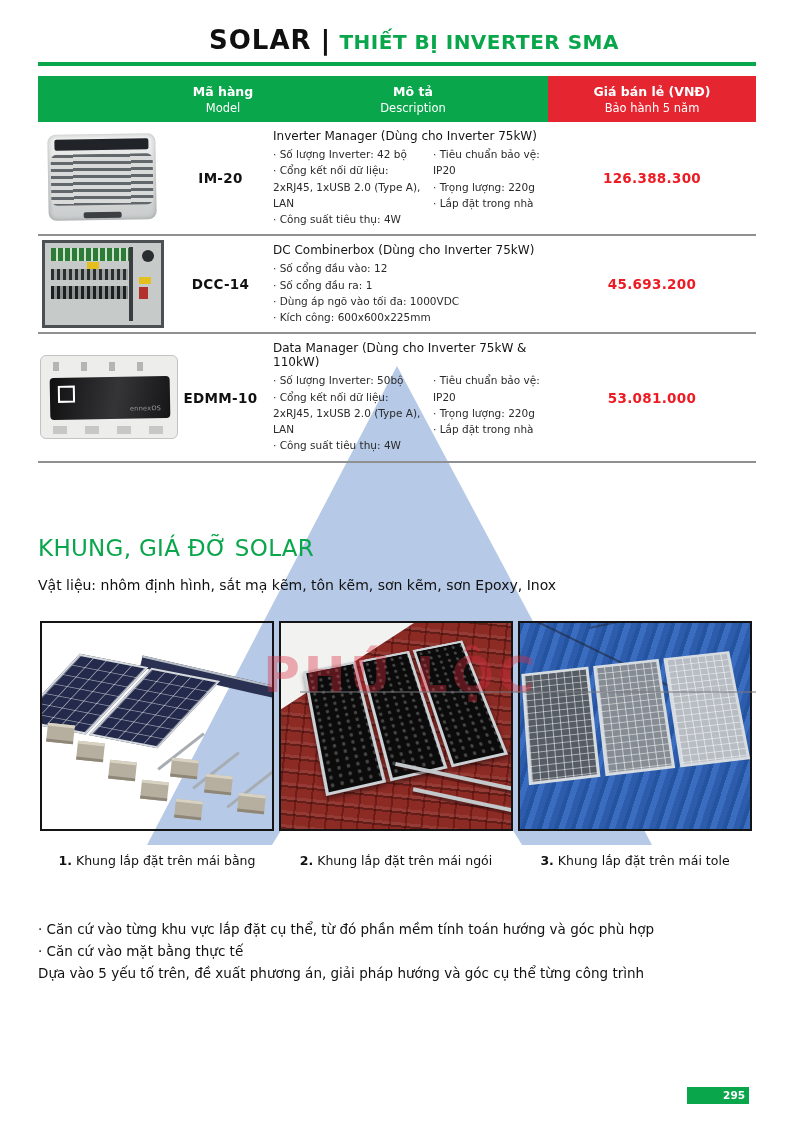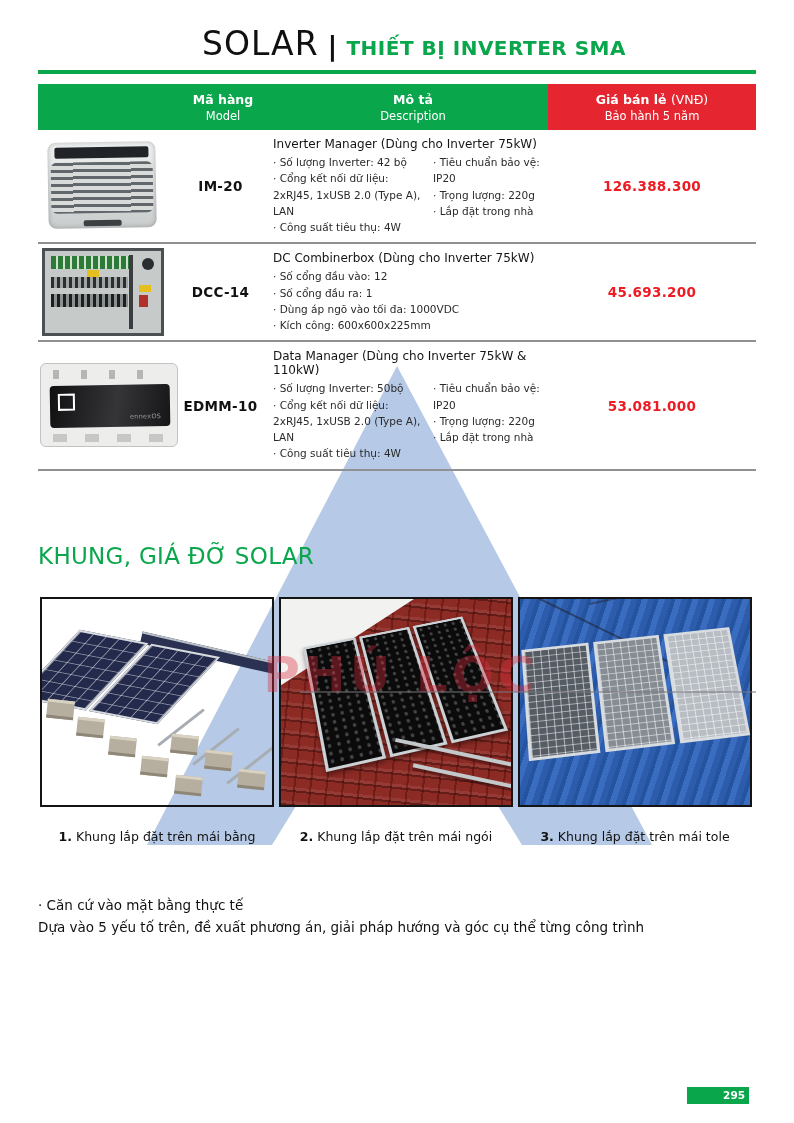--- a/index.html
+++ b/index.html
@@ -16,39 +16,39 @@
   
   .wm-arrow{position:absolute;left:0;top:0;z-index:0;}
   .wm-red{position:absolute;left:248px;top:646px;width:306px;text-align:center;
     font-size:50px;font-weight:bold;letter-spacing:4px;color:rgba(222,45,64,.38);
     z-index:3;white-space:nowrap;pointer-events:none;}
   .wm-line{position:absolute;left:300px;top:691px;width:456px;height:2px;
     background:rgba(120,120,125,.5);z-index:3;pointer-events:none;}
   .content{position:relative;z-index:1;padding:0 38px;}
   
   .brandline{display:flex;justify-content:center;align-items:baseline;gap:9px;padding-top:24px;margin-left:34px;}
-  .brand{font-size:33px;font-weight:normal;letter-spacing:1px;color:#101010;}
+  .brand{font-size:26px;font-weight:bold;letter-spacing:1px;color:#101010;}
   .brand-bar{font-size:27px;font-weight:bold;color:#101010;}
   .subtitle{font-size:20px;font-weight:bold;color:var(--green);letter-spacing:.5px;}
   .rule{height:4px;background:var(--green);margin-top:7px;}
   
   .sec-title{color:var(--green);font-size:23px;font-weight:400;margin:34px 0 0 0;letter-spacing:.3px;}
   
   .tbl{margin-top:10px;}
   .thead{position:relative;height:46px;}
   .thead .band-green{position:absolute;left:0;top:0;bottom:0;width:510px;background:var(--green);}
   .thead .band-red{position:absolute;left:510px;right:0;top:0;bottom:0;background:var(--red-h);}
   .th{position:absolute;top:0;bottom:0;color:#fff;text-align:center;display:flex;flex-direction:column;justify-content:center;gap:2px;}
   .th .vi{font-size:12.5px;font-weight:bold;}
   .th .en{font-size:11.5px;font-weight:400;}
   .th-model{left:60px;width:250px;}
   .th-desc{left:280px;width:190px;}
   .th-price{left:510px;right:0;}
   .th-price .vi b{font-weight:bold;}
-  .th-price .vi span{font-weight:400;}
+  .th-price .vi span{font-weight:700;}
   .trow{display:grid;grid-template-columns:130px 105px 275px 208px;border-bottom:2px solid var(--sep);align-items:center;}
   .trow.r1{min-height:96px;}
   .trow.r2{min-height:95px;}
   .trow.r3{min-height:82px;}
   .c-model{font-size:13.5px;font-weight:bold;text-align:center;letter-spacing:.3px;}
   .c-price{font-size:13.5px;font-weight:bold;color:var(--red-p);text-align:center;letter-spacing:.3px;}
   .c-desc{align-self:center;padding:7px 0;}
   .d-title{font-size:12px;color:#141414;margin-bottom:3px;}
   .d-cols{display:grid;grid-template-columns:158px 1fr;column-gap:2px;}
   .d-cols.single{grid-template-columns:1fr;}
@@ -262,20 +262,21 @@
               <li>· Trọng lượng: 220g</li>
               <li>· Lắp đặt trong nhà</li>
             </ul>
           </div>
         </div>
         <div class="c-price">53.081.000</div>
       </div>
     </div>
 
     <h2 class="sec-title" style="margin-top:72px;">KHUNG, GIÁ ĐỠ SOLAR</h2>
+    <p class="materials">Vật liệu: nhôm định hình, sắt mạ kẽm, tôn kẽm, sơn kẽm, sơn Epoxy, Inox</p>
 
     <div class="gallery">
 
       <figure class="fimg f1" style="margin:0;">
         <div class="f1-rail"></div>
         <div class="f1-array">
           <div class="pv1"></div>
           <div class="pv1"></div>
         </div>
         <div class="strut" style="left:48%;top:62%;"></div>
@@ -313,20 +314,21 @@
       </figure>
     </div>
 
     <div class="caps">
       <div class="cap"><b>1.</b> <span>Khung lắp đặt trên mái bằng</span></div>
       <div class="cap"><b>2.</b> <span>Khung lắp đặt trên mái ngói</span></div>
       <div class="cap"><b>3.</b> <span>Khung lắp đặt trên mái tole</span></div>
     </div>
 
     <div class="notes">
+      <p>· Căn cứ vào từng khu vực lắp đặt cụ thể, từ đó phần mềm tính toán hướng và góc phù hợp</p>
       <p>· Căn cứ vào mặt bằng thực tế</p>
       <p>Dựa vào 5 yếu tố trên, đề xuất phương án, giải pháp hướng và góc cụ thể từng công trình</p>
     </div>
   </div>
 
   <div class="wm-red">PHÚ LỘC</div>
   <div class="wm-line"></div>
 
   <div class="pagebox">295</div>
 </div>

